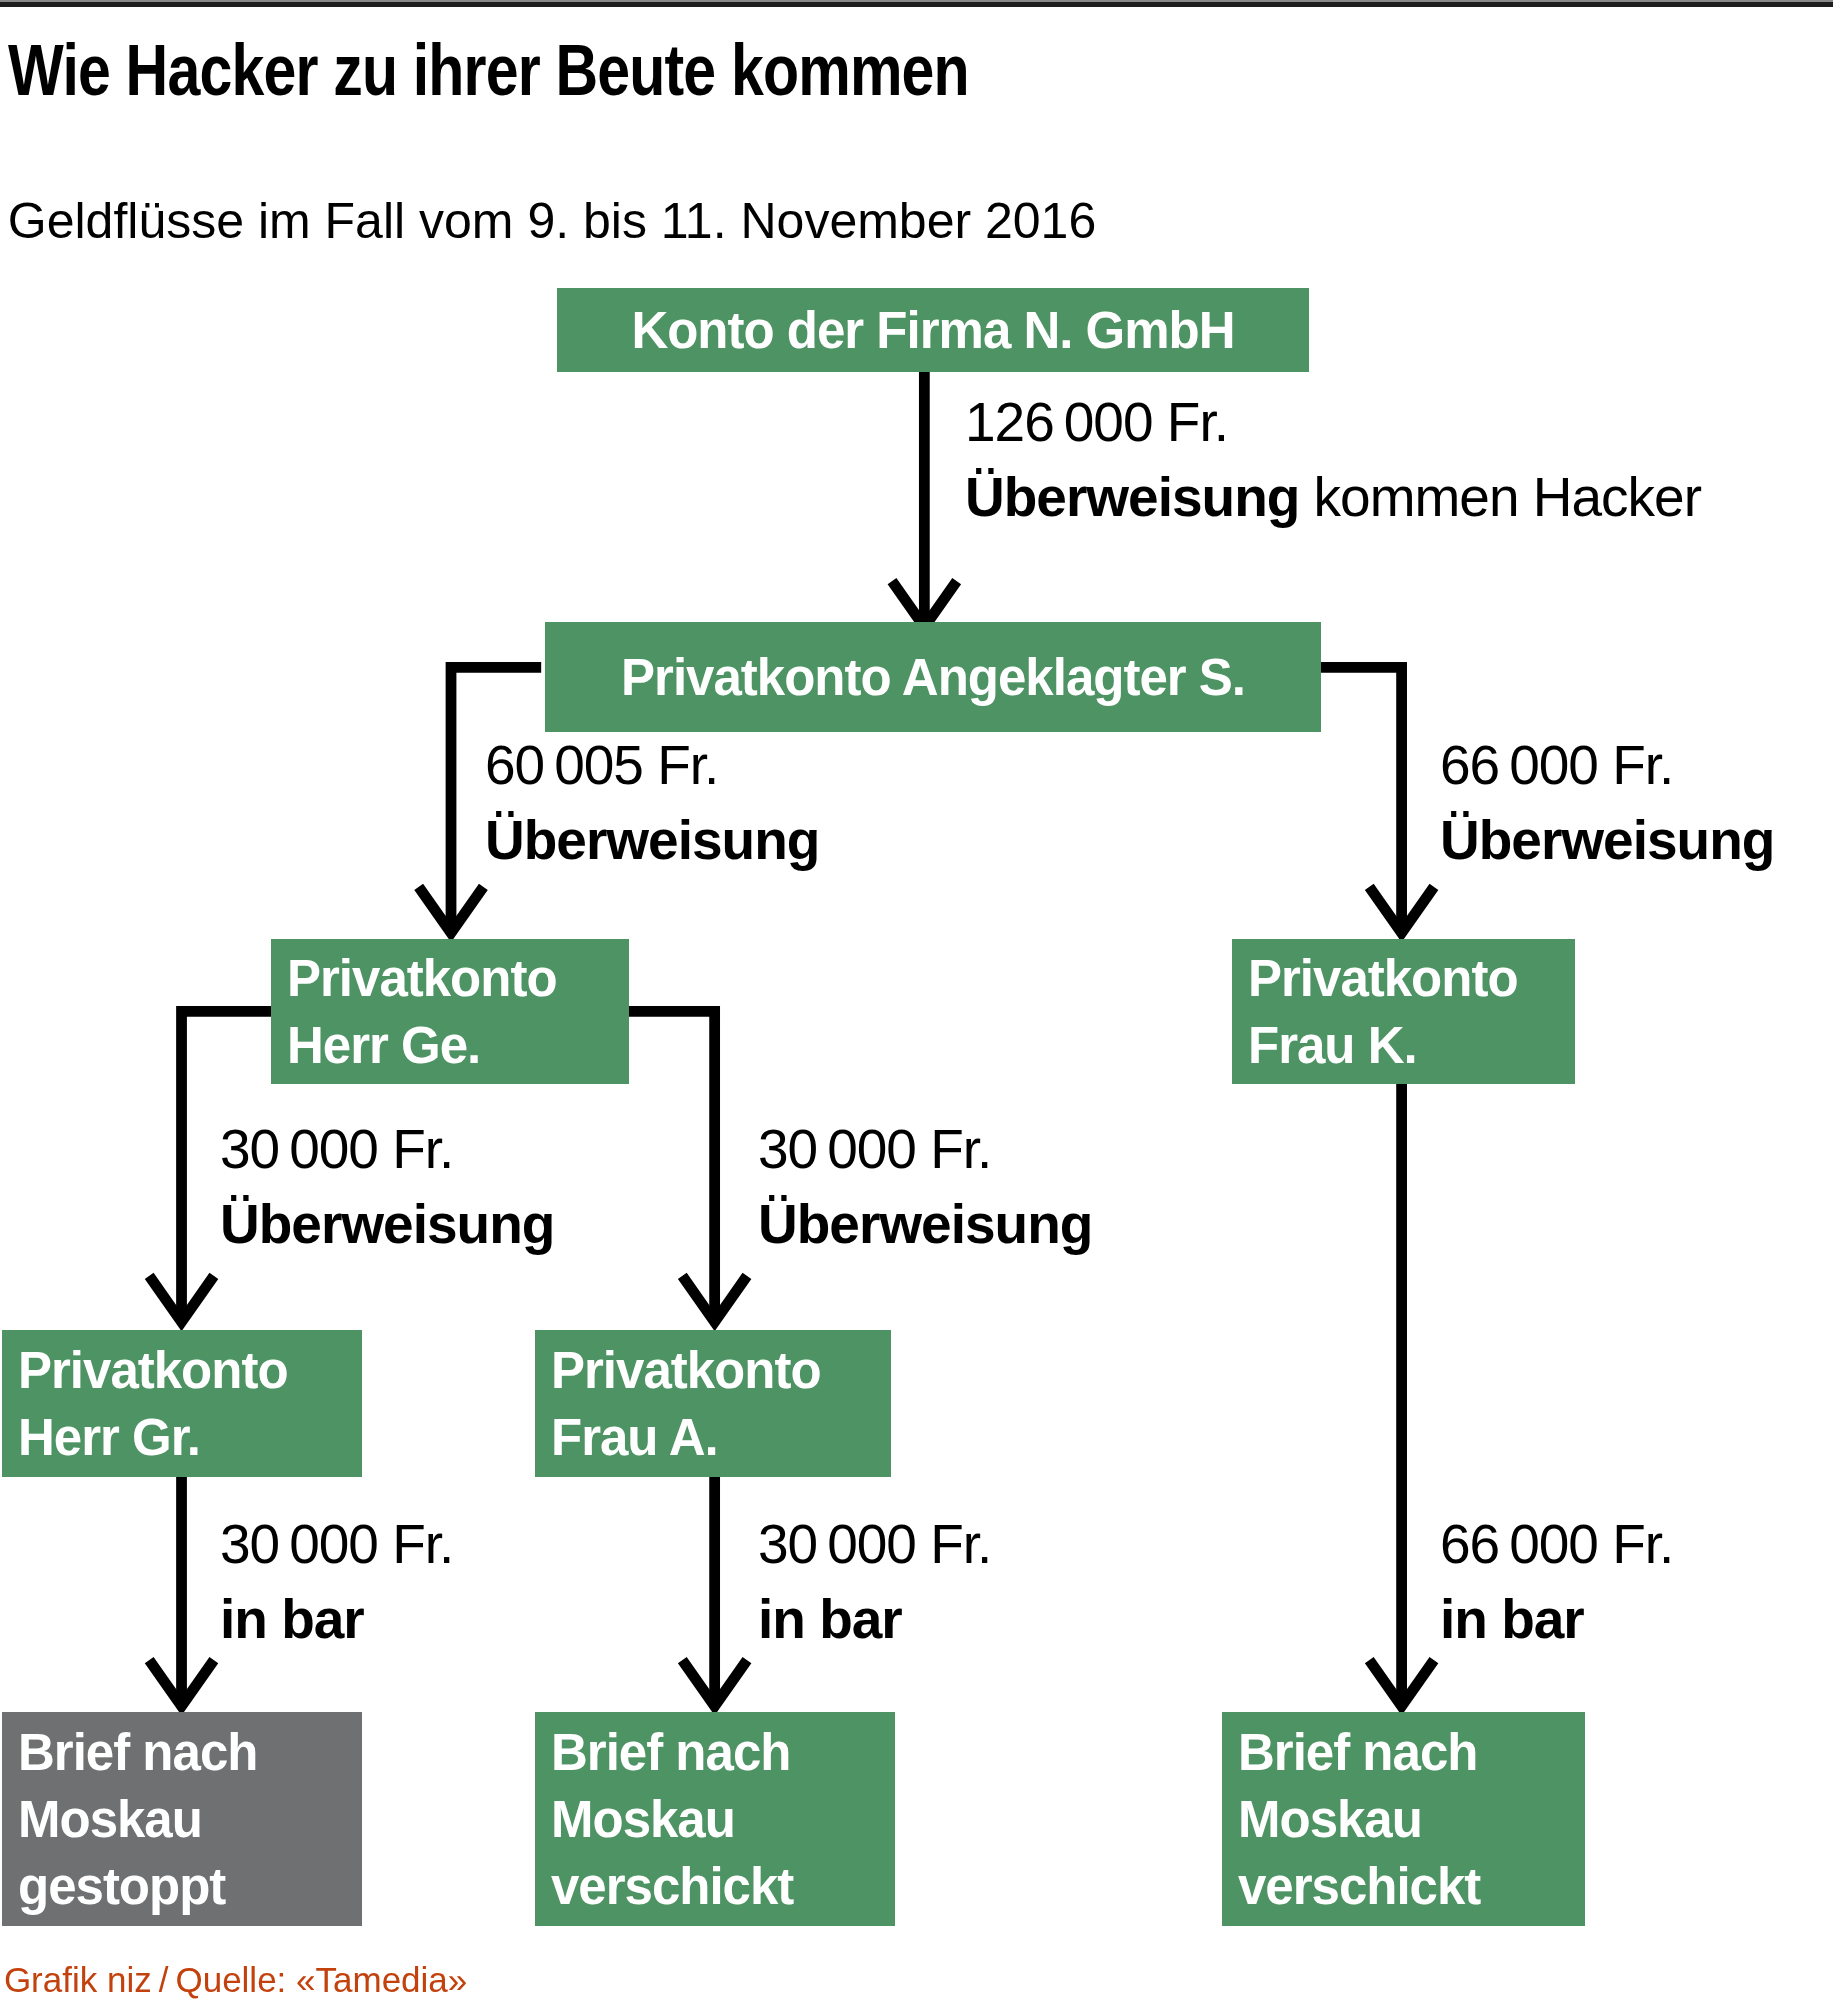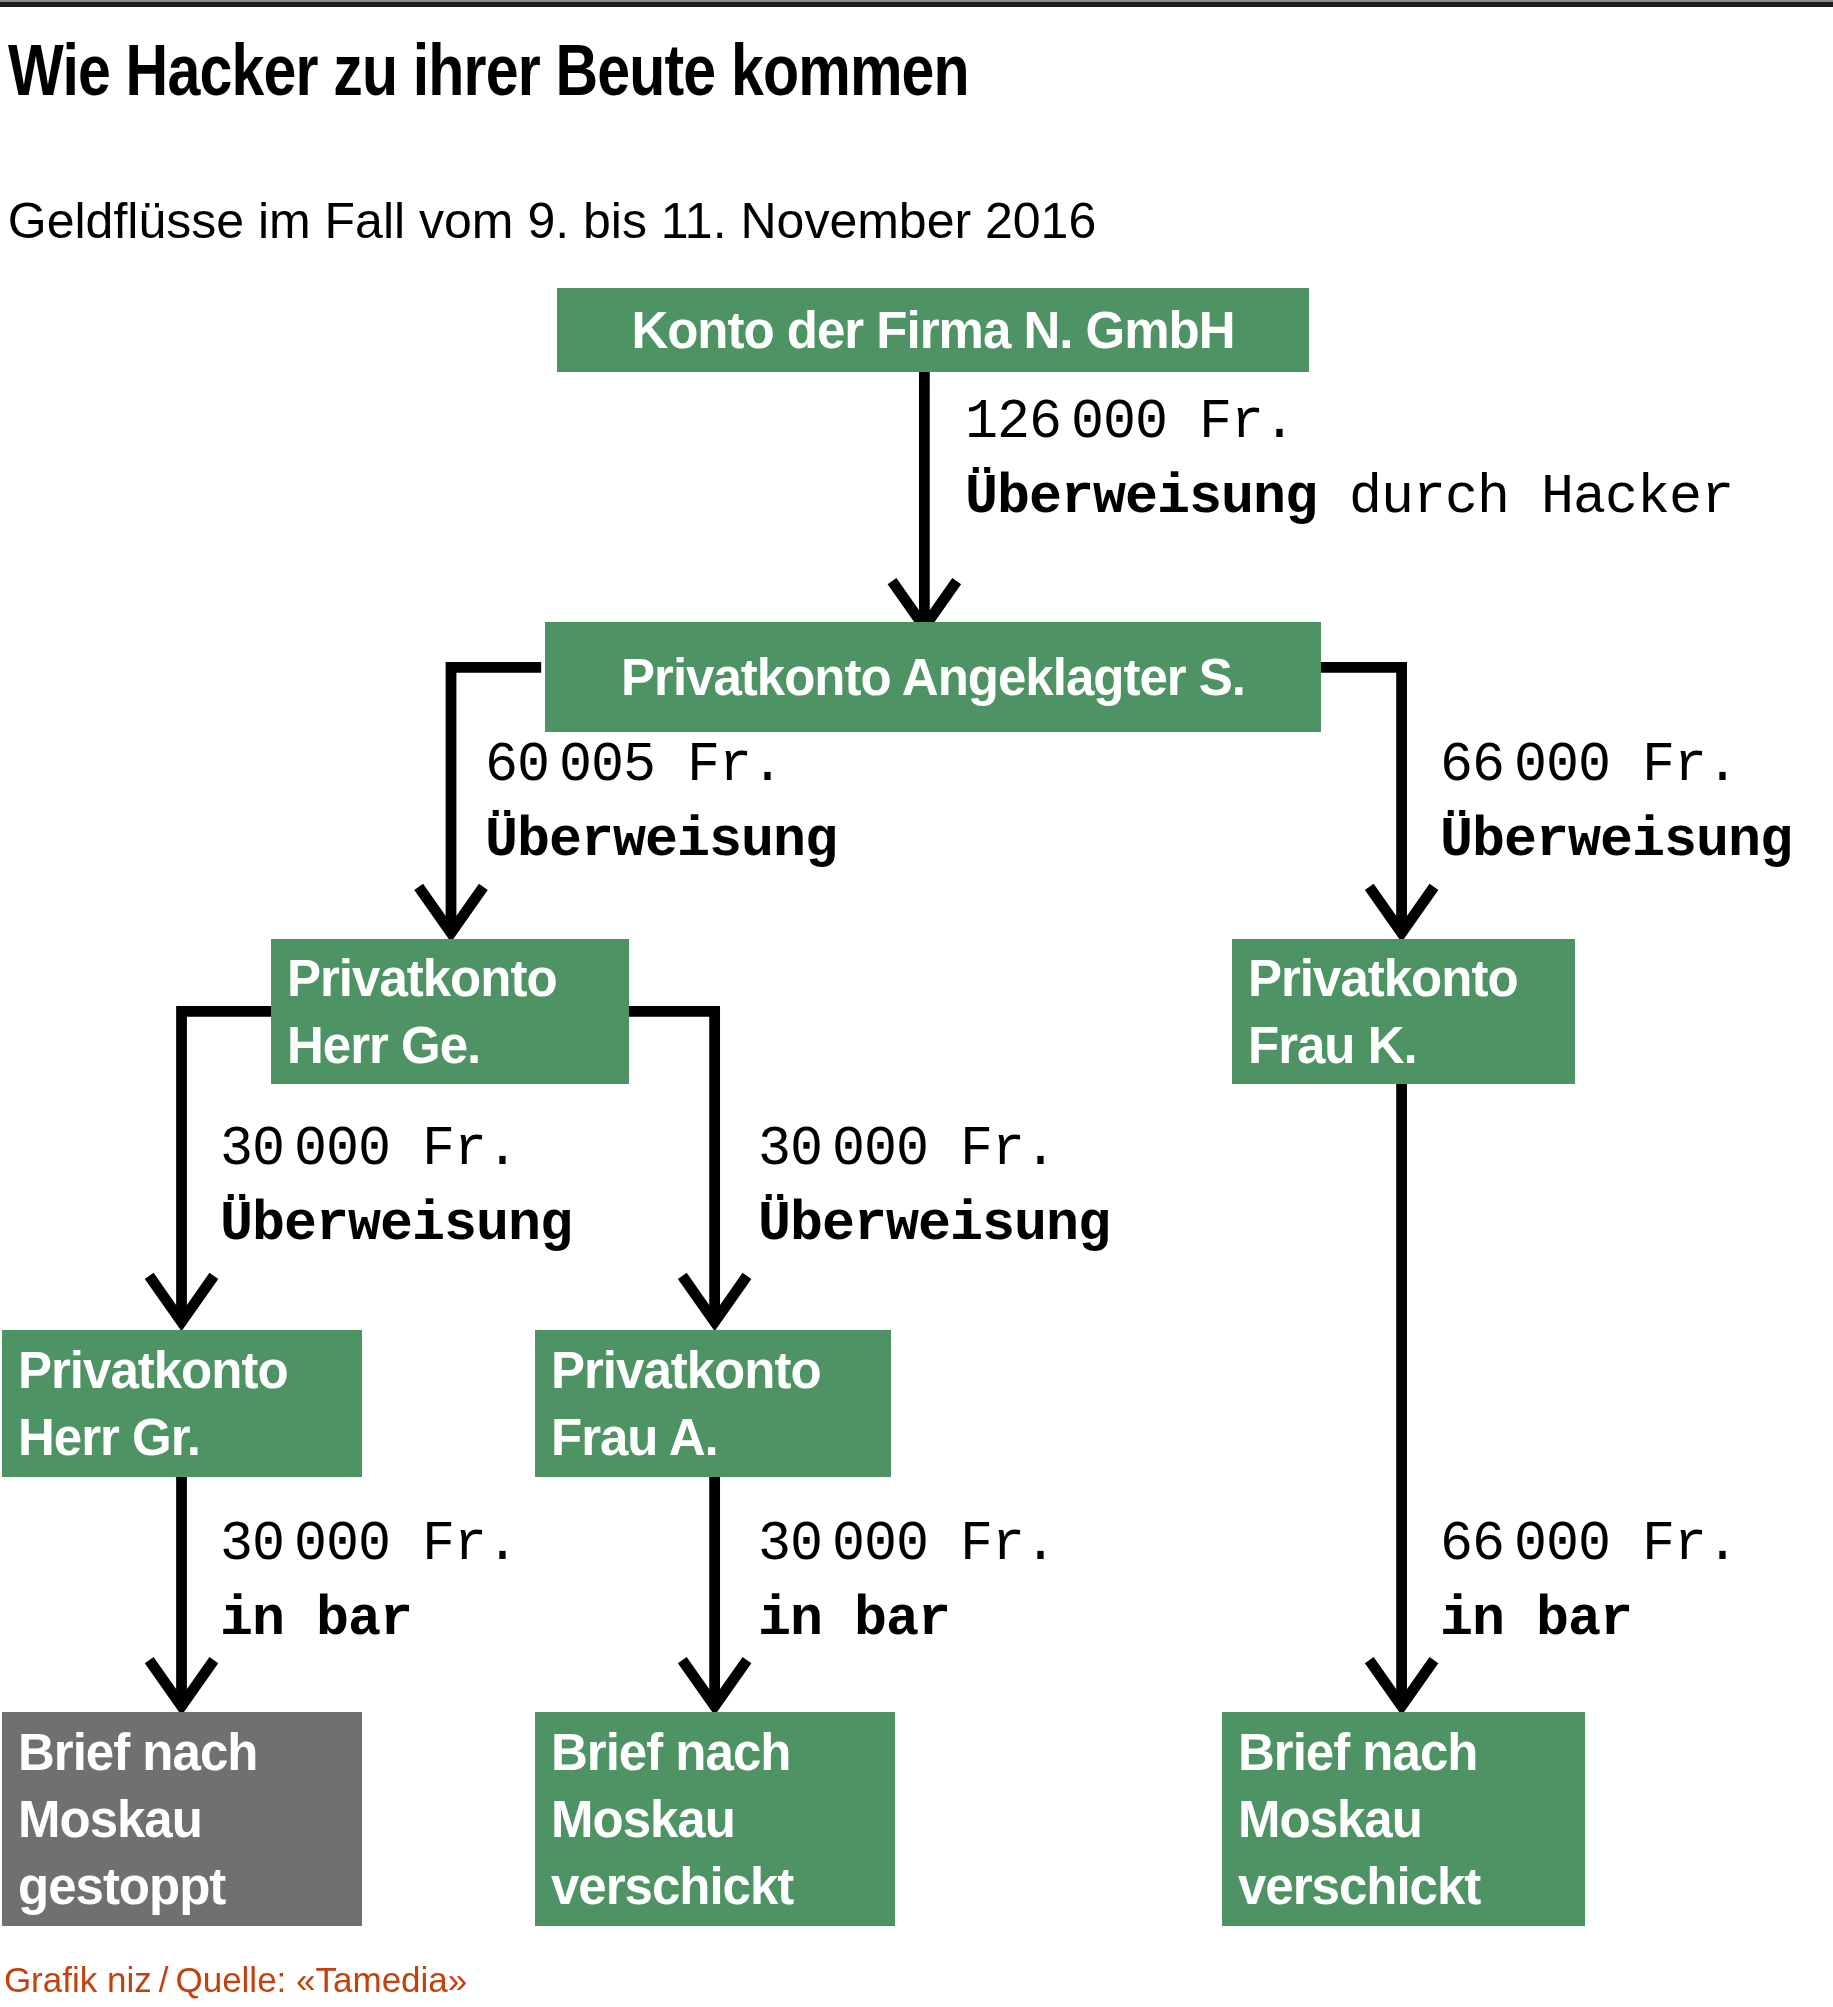--- a/index.html
+++ b/index.html
@@ -24,21 +24,21 @@
   svg.arrows path { fill:none; stroke:var(--line,#000); stroke-width:11; stroke-linecap:butt; stroke-linejoin:miter; }
   .box {
     position:absolute; box-sizing:border-box; background:var(--green,#4e9363);
     color:#fff; font-weight:bold; font-size:51px; line-height:67px;
     letter-spacing:-1px; white-space:pre-line;
     display:flex; align-items:center;
   }
   .box.center { justify-content:center; text-align:right; }
   .box.leftpad { padding-left:16px; }
   .box.gray { background:var(--gray,#6e7071); }
-  .elabel { position:absolute; color:#000; font-size:55px; line-height:65px; letter-spacing:-1px; white-space:nowrap;font-family:Liberation Mono, monospace; }
+  .elabel { position:absolute; color:#000; font-size:55px; line-height:65px; letter-spacing:-1px; white-space:nowrap; }
   .elabel .amount { font-weight:normal; margin-bottom:9.8px; }
   .elabel .method b { font-weight:bold; }
   .elabel .method span { font-weight:normal; }
   .footer { position:absolute; left:3.9px; top:1960px; font-size:35px; color:#c2410c; white-space:nowrap; }
 </style>
 </head>
 <body>
 
 <div class="canvas">
 
@@ -96,21 +96,21 @@
   <div class="box leftpad" style="left:535px; top:1712px; width:360px; height:214px;">Brief nach
 Moskau
 verschickt</div>
 
   <div class="box leftpad" style="left:1222px; top:1712px; width:363px; height:214px;">Brief nach
 Moskau
 verschickt</div>
 
   <div class="elabel" style="left:965px; top:390px;">
     <div class="amount">126 000 Fr.</div>
-    <div class="method"><b>Überweisung</b><span> durch Hacker</span></div>
+    <div class="method"><b>Überweisung</b><span> kommen Hacker</span></div>
   </div>
 
   <div class="elabel" style="left:485px; top:733px;">
     <div class="amount">60 005 Fr.</div>
     <div class="method"><b>Überweisung</b><span></span></div>
   </div>
 
   <div class="elabel" style="left:1440px; top:733px;">
     <div class="amount">66 000 Fr.</div>
     <div class="method"><b>Überweisung</b><span></span></div>

